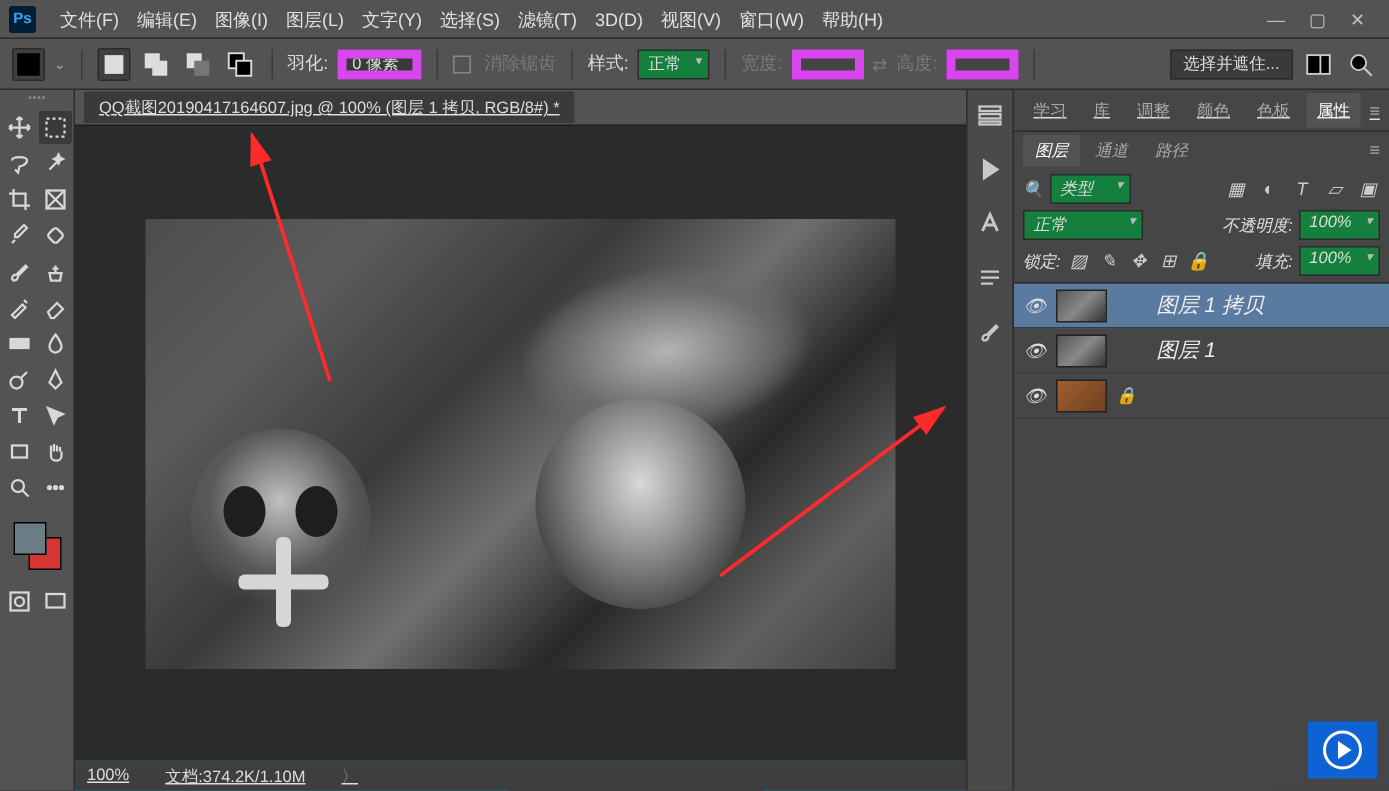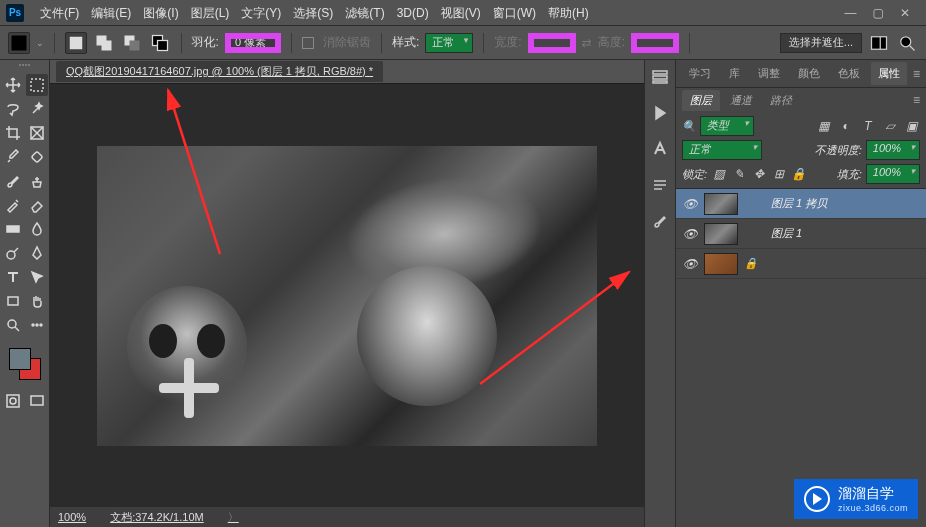--- a/index.html
+++ b/index.html
@@ -45,39 +45,39 @@
   .cross{position:absolute;left:62px;bottom:28px;width:60px;height:60px;}
   .cross::before,.cross::after{content:"";position:absolute;background:#d6d6d6;border-radius:4px;}
   .cross::before{width:60px;height:10px;top:25px;}
   .cross::after{width:10px;height:60px;left:25px;}
   .arrow{ position:absolute; pointer-events:none;}
   .statusbar{ height:20px; background:#3e3e3e; display:flex; align-items:center; padding:0 8px; font-size:11px; color:#ddd; gap:24px;}
   .right-dock{ width:282px; background:#535353; display:flex;}
   .dock-strip{ width:32px; background:#4a4a4a; border-left:1px solid #2b2b2b; border-right:1px solid #2b2b2b; display:flex; flex-direction:column; align-items:center; padding-top:8px; gap:18px;}
   .dock-strip svg{ width:18px; height:18px; stroke:#c8c8c8; fill:none; stroke-width:1.5;}
   .panels{ flex:1; display:flex; flex-direction:column;}
-  .panel-tabs{ height:28px; display:flex; align-items:center; padding:0 6px; gap:4px; border-bottom:1px solid #2b2b2b; background:#464646;}
+  .panel-tabs{ height:28px; display:flex; align-items:center; padding:0 6px; gap:4px; border-bottom:1px solid #2b2b2b; background:#464646;text-decoration:underline;}
   .ptab{ padding:4px 7px; color:#aaa; font-size:11px; border-radius:2px 2px 0 0;}
   .ptab.active{ background:#535353; color:#fff;}
   .layers-area{ flex:1; display:flex; flex-direction:column; background:#464646;font-style:italic;}
   .layer-tabs{ height:24px; display:flex; align-items:center; padding:0 6px; gap:2px;}
   .ltab{ padding:3px 8px; color:#aaa; font-size:11px;}
   .ltab.active{ background:#535353; color:#fff; border-radius:2px 2px 0 0;}
   .layer-opts{ padding:4px 6px; display:flex; flex-direction:column; gap:4px; border-bottom:1px solid #2b2b2b;}
   .lo-row{ display:flex; align-items:center; gap:4px; font-size:11px;}
   .lo-row .opt-select{ min-width:60px;}
   .ico-row{ display:flex; gap:6px; margin-left:auto;}
   .mini-ico{ width:16px; height:16px; display:flex; align-items:center; justify-content:center; color:#ccc; font-size:12px;}
   .layer-list{ flex:1; overflow:auto;}
   .layer{ height:30px; display:flex; align-items:center; padding:0 6px; gap:6px; border-bottom:1px solid #3a3a3a;}
   .layer.sel{ background:#5a7aa0;}
   .eye{ width:16px; text-align:center; color:#ddd;}
   .thumb{ width:34px; height:22px; background:linear-gradient(135deg,#555,#888,#333); border:1px solid #222;}
   .thumb.bg{ background:linear-gradient(135deg,#a06030,#704020);}
-  .lname{ color:#eee; font-size:11px; flex:1;padding-left:27px;}
+  .lname{ color:#eee; font-size:14px; flex:1;padding-left:27px;}
   .lock{ color:#ccc; font-size:11px;}
   .watermark{ position:absolute; right:8px; bottom:8px; background:#0e62d4; color:#fff; padding:6px 10px; display:flex; align-items:center; gap:8px; font-size:14px;}
   .watermark .play{ width:26px; height:26px; border:2px solid #fff; border-radius:50%; display:flex; align-items:center; justify-content:center;}
   .watermark .play::before{ content:""; border-left:9px solid #fff; border-top:6px solid transparent; border-bottom:6px solid transparent; margin-left:2px;}
   .wm-txt small{ display:block; font-size:9px; color:#cfe3ff; letter-spacing:0.5px;}
   .chk{ width:12px; height:12px; border:1px solid #888; display:inline-block; margin-right:3px; vertical-align:middle;}
   .flex-spacer{flex:1;}
 </style>
 </head>
 <body>
@@ -425,17 +425,13 @@
             <span class="lock">🔒</span>
           </div>
         </div>
       </div>
     </div>
   </div>
 </div>
 
 <div class="watermark">
   <div class="play"></div>
-  <div class="wm-txt">
-    <span>溜溜自学</span>
-    <small>zixue.3d66.com</small>
-  </div>
 </div>
 
 </body></html>

